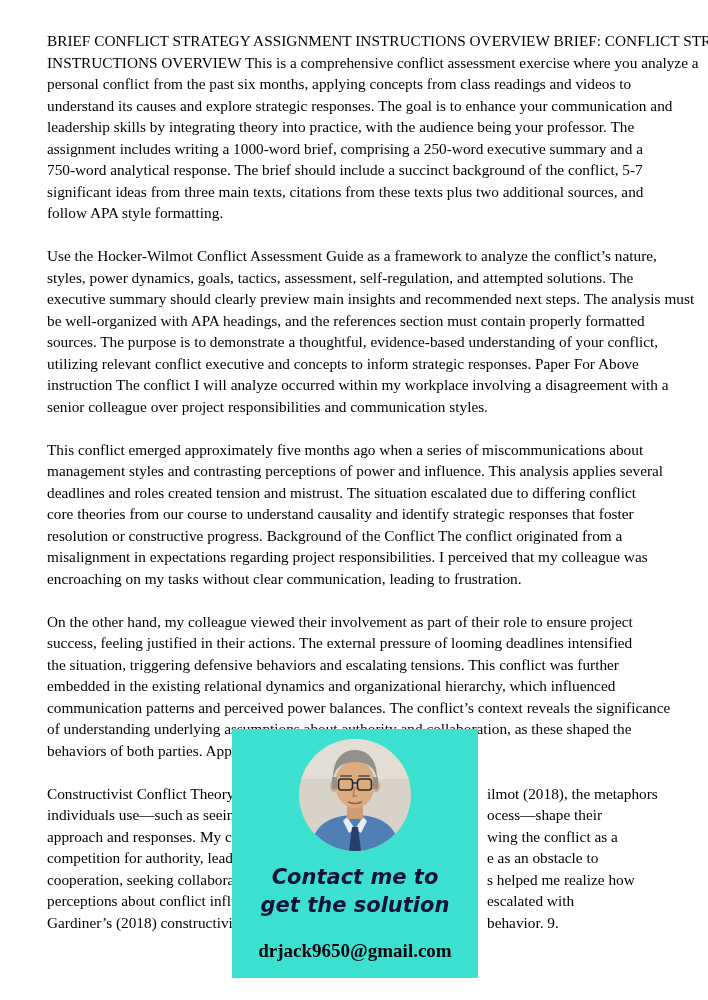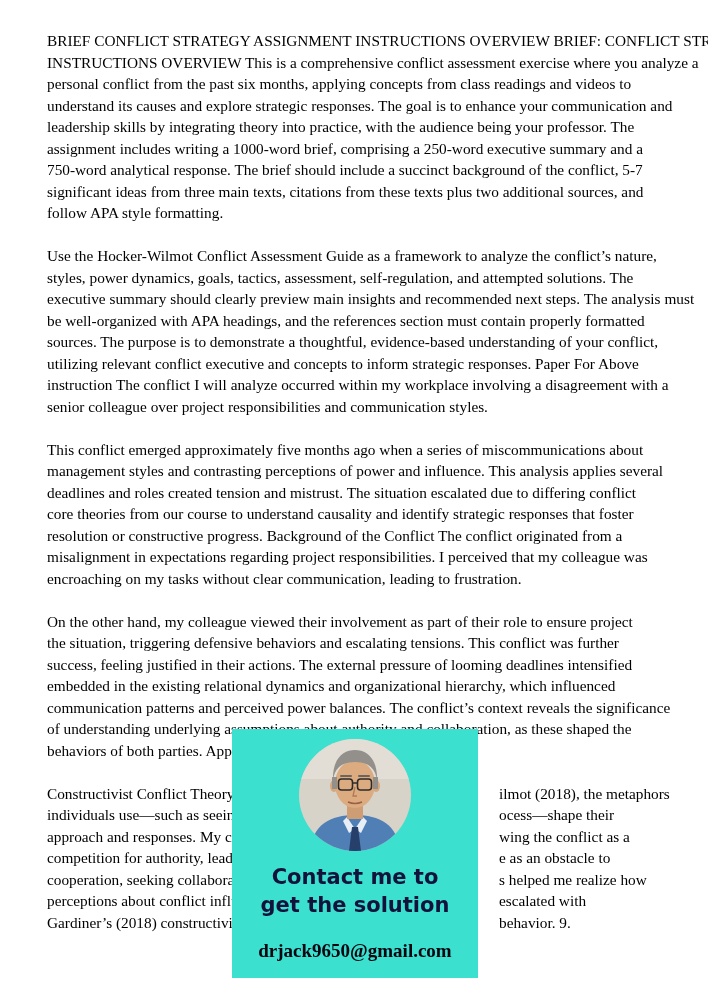--- a/index.html
+++ b/index.html
@@ -1,21 +1,21 @@
 <!DOCTYPE html>
 <html><head>
 <meta charset="utf-8">
 <style>
   html,body{margin:0;padding:0;background:#888;}
   .page{position:relative;width:708px;height:1000px;background:#ffffff;overflow:hidden;
         font-family:"Liberation Serif",serif;color:#000;margin:0 auto;}
   .doc{position:absolute;left:47px;top:30px;width:614px;font-size:15.3px;line-height:21.5px;}
   .para{margin:0 0 21.5px 0;}
   .line{white-space:nowrap;height:21.5px;position:relative;}
-  .frag-right{position:absolute;left:452px;top:0;}
+  .frag-right{position:absolute;left:440px;top:0;}
   .overlay{position:absolute;left:232px;top:729px;width:246px;height:249px;z-index:5;
            display:flex;flex-direction:column;align-items:center;}
   .photo{width:112px;height:112px;border-radius:50%;overflow:hidden;margin-top:10px;flex:none;}
   .photo svg{display:block;width:100%;height:100%;}
   .cta{margin-top:12px;font-family:"DejaVu Sans",sans-serif;font-weight:700;font-size:21px;
        line-height:28px;text-align:center;}
   .email{margin-top:21px;font-family:"Liberation Serif",serif;font-weight:700;font-size:19px;}
 </style>
 </head>
 <body>
@@ -48,22 +48,22 @@
         <div class="line">This conflict emerged approximately five months ago when a series of miscommunications about</div>
         <div class="line">management styles and contrasting perceptions of power and influence. This analysis applies several</div>
         <div class="line">deadlines and roles created tension and mistrust. The situation escalated due to differing conflict</div>
         <div class="line">core theories from our course to understand causality and identify strategic responses that foster</div>
         <div class="line">resolution or constructive progress. Background of the Conflict The conflict originated from a</div>
         <div class="line">misalignment in expectations regarding project responsibilities. I perceived that my colleague was</div>
         <div class="line">encroaching on my tasks without clear communication, leading to frustration.</div>
       </div>
       <div class="para">
         <div class="line">On the other hand, my colleague viewed their involvement as part of their role to ensure project</div>
+        <div class="line">success, feeling justified in their actions. The external pressure of looming deadlines intensified</div>
         <div class="line">the situation, triggering defensive behaviors and escalating tensions. This conflict was further</div>
-        <div class="line">success, feeling justified in their actions. The external pressure of looming deadlines intensified</div>
         <div class="line">embedded in the existing relational dynamics and organizational hierarchy, which influenced</div>
         <div class="line">communication patterns and perceived power balances. The conflict’s context reveals the significance</div>
         <div class="line">of understanding underlying assumptions about authority and collaboration, as these shaped the</div>
         <div class="line"><span class="frag-left">behaviors of both parties. Appli</span></div>
       </div>
       <div class="para">
         <div class="line"><span class="frag-left">Constructivist Conflict Theory a</span><span class="frag-right">ilmot (2018), the metaphors</span></div>
         <div class="line"><span class="frag-left">individuals use—such as seeing</span><span class="frag-right">ocess—shape their</span></div>
         <div class="line"><span class="frag-left">approach and responses. My co</span><span class="frag-right">wing the conflict as a</span></div>
         <div class="line"><span class="frag-left">competition for authority, leadin</span><span class="frag-right">e as an obstacle to</span></div>
@@ -101,20 +101,20 @@
         <rect x="59" y="36" width="12" height="2" rx="1" fill="#6b655e"></rect>
 
         <rect x="39.5" y="40" width="14" height="11" rx="3" fill="none" stroke="#2b2b2b" stroke-width="1.6"></rect>
         <rect x="58.5" y="40" width="14" height="11" rx="3" fill="none" stroke="#2b2b2b" stroke-width="1.6"></rect>
         <line x1="53.5" y1="44" x2="58.5" y2="44" stroke="#2b2b2b" stroke-width="1.6"></line>
 
         <path d="M56,48 L54,57 L58,57" fill="none" stroke="#b07b54" stroke-width="1.3"></path>
         <path d="M49,63 Q56,66 63,63" fill="none" stroke="#9a5f47" stroke-width="1.5"></path>
       </svg>
     </div>
-    <div class="cta" style="color: rgb(18, 18, 60);">
+    <div class="cta" style="color: rgb(18, 18, 60); font-style: italic;">
       <div>Contact me to</div>
       <div>get the solution</div>
     </div>
     <div class="email" style="color: rgb(5, 5, 16);">drjack9650@gmail.com</div>
   </div>
 
 </div>
 
 </body></html>

